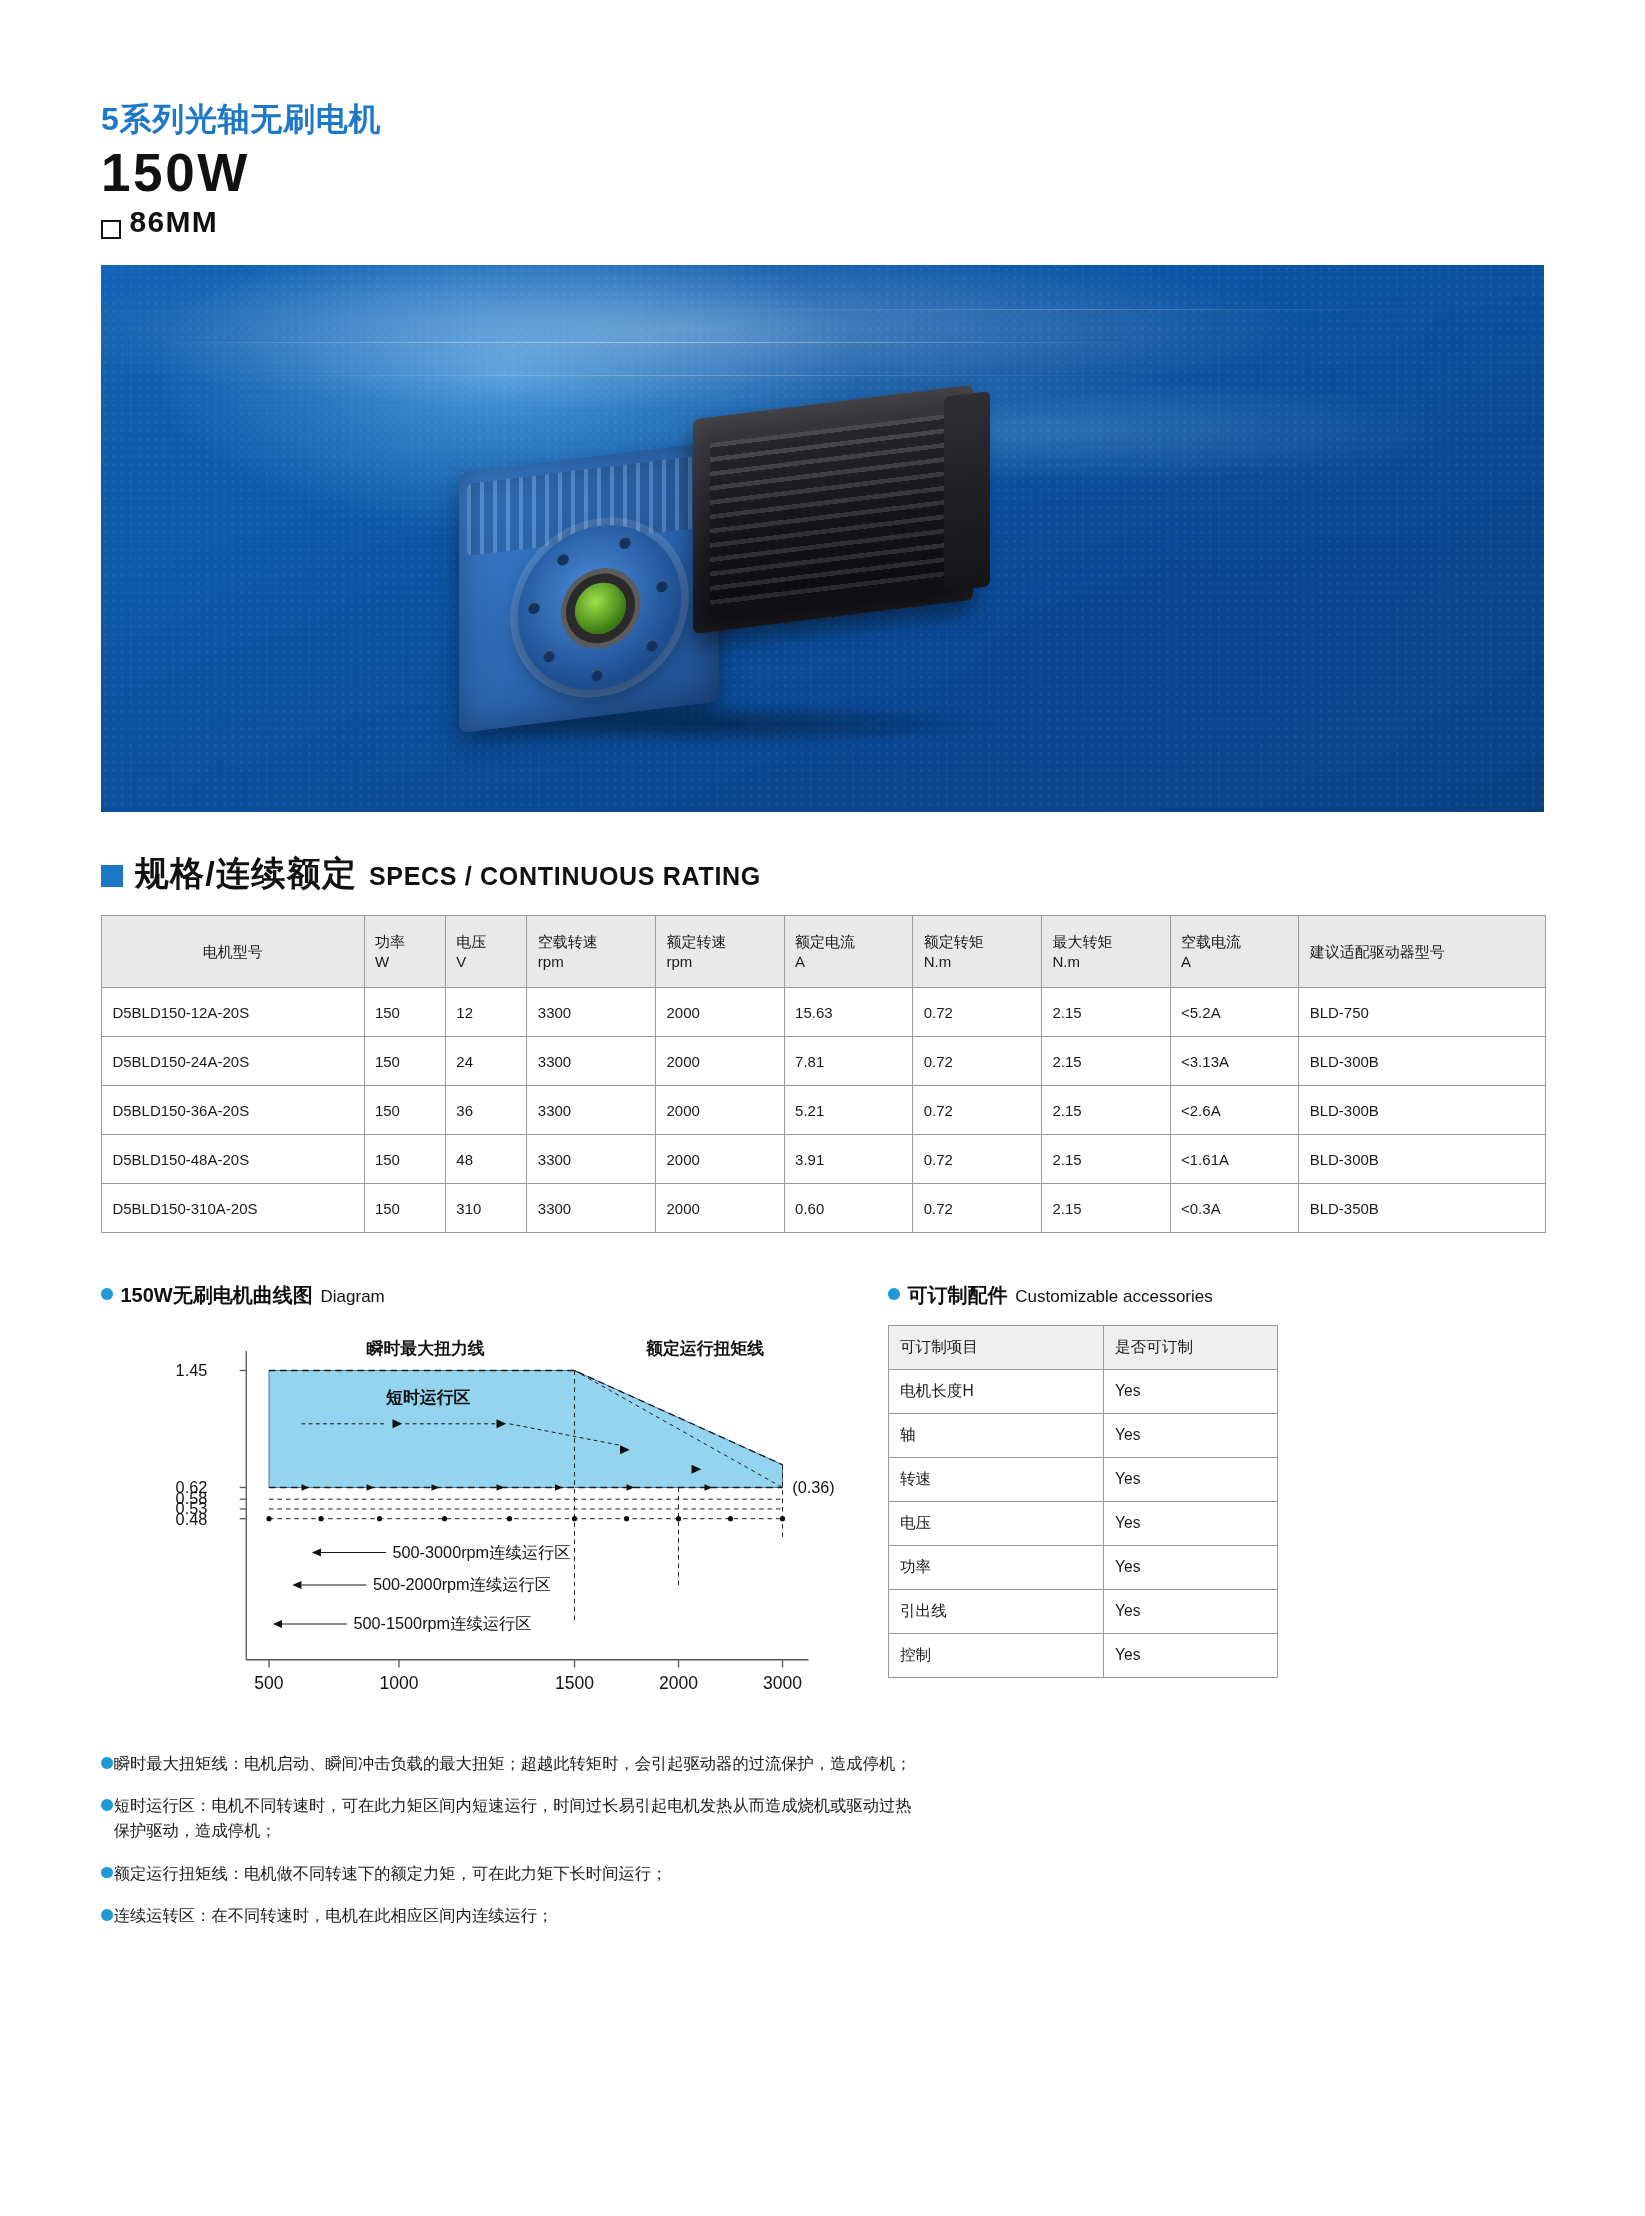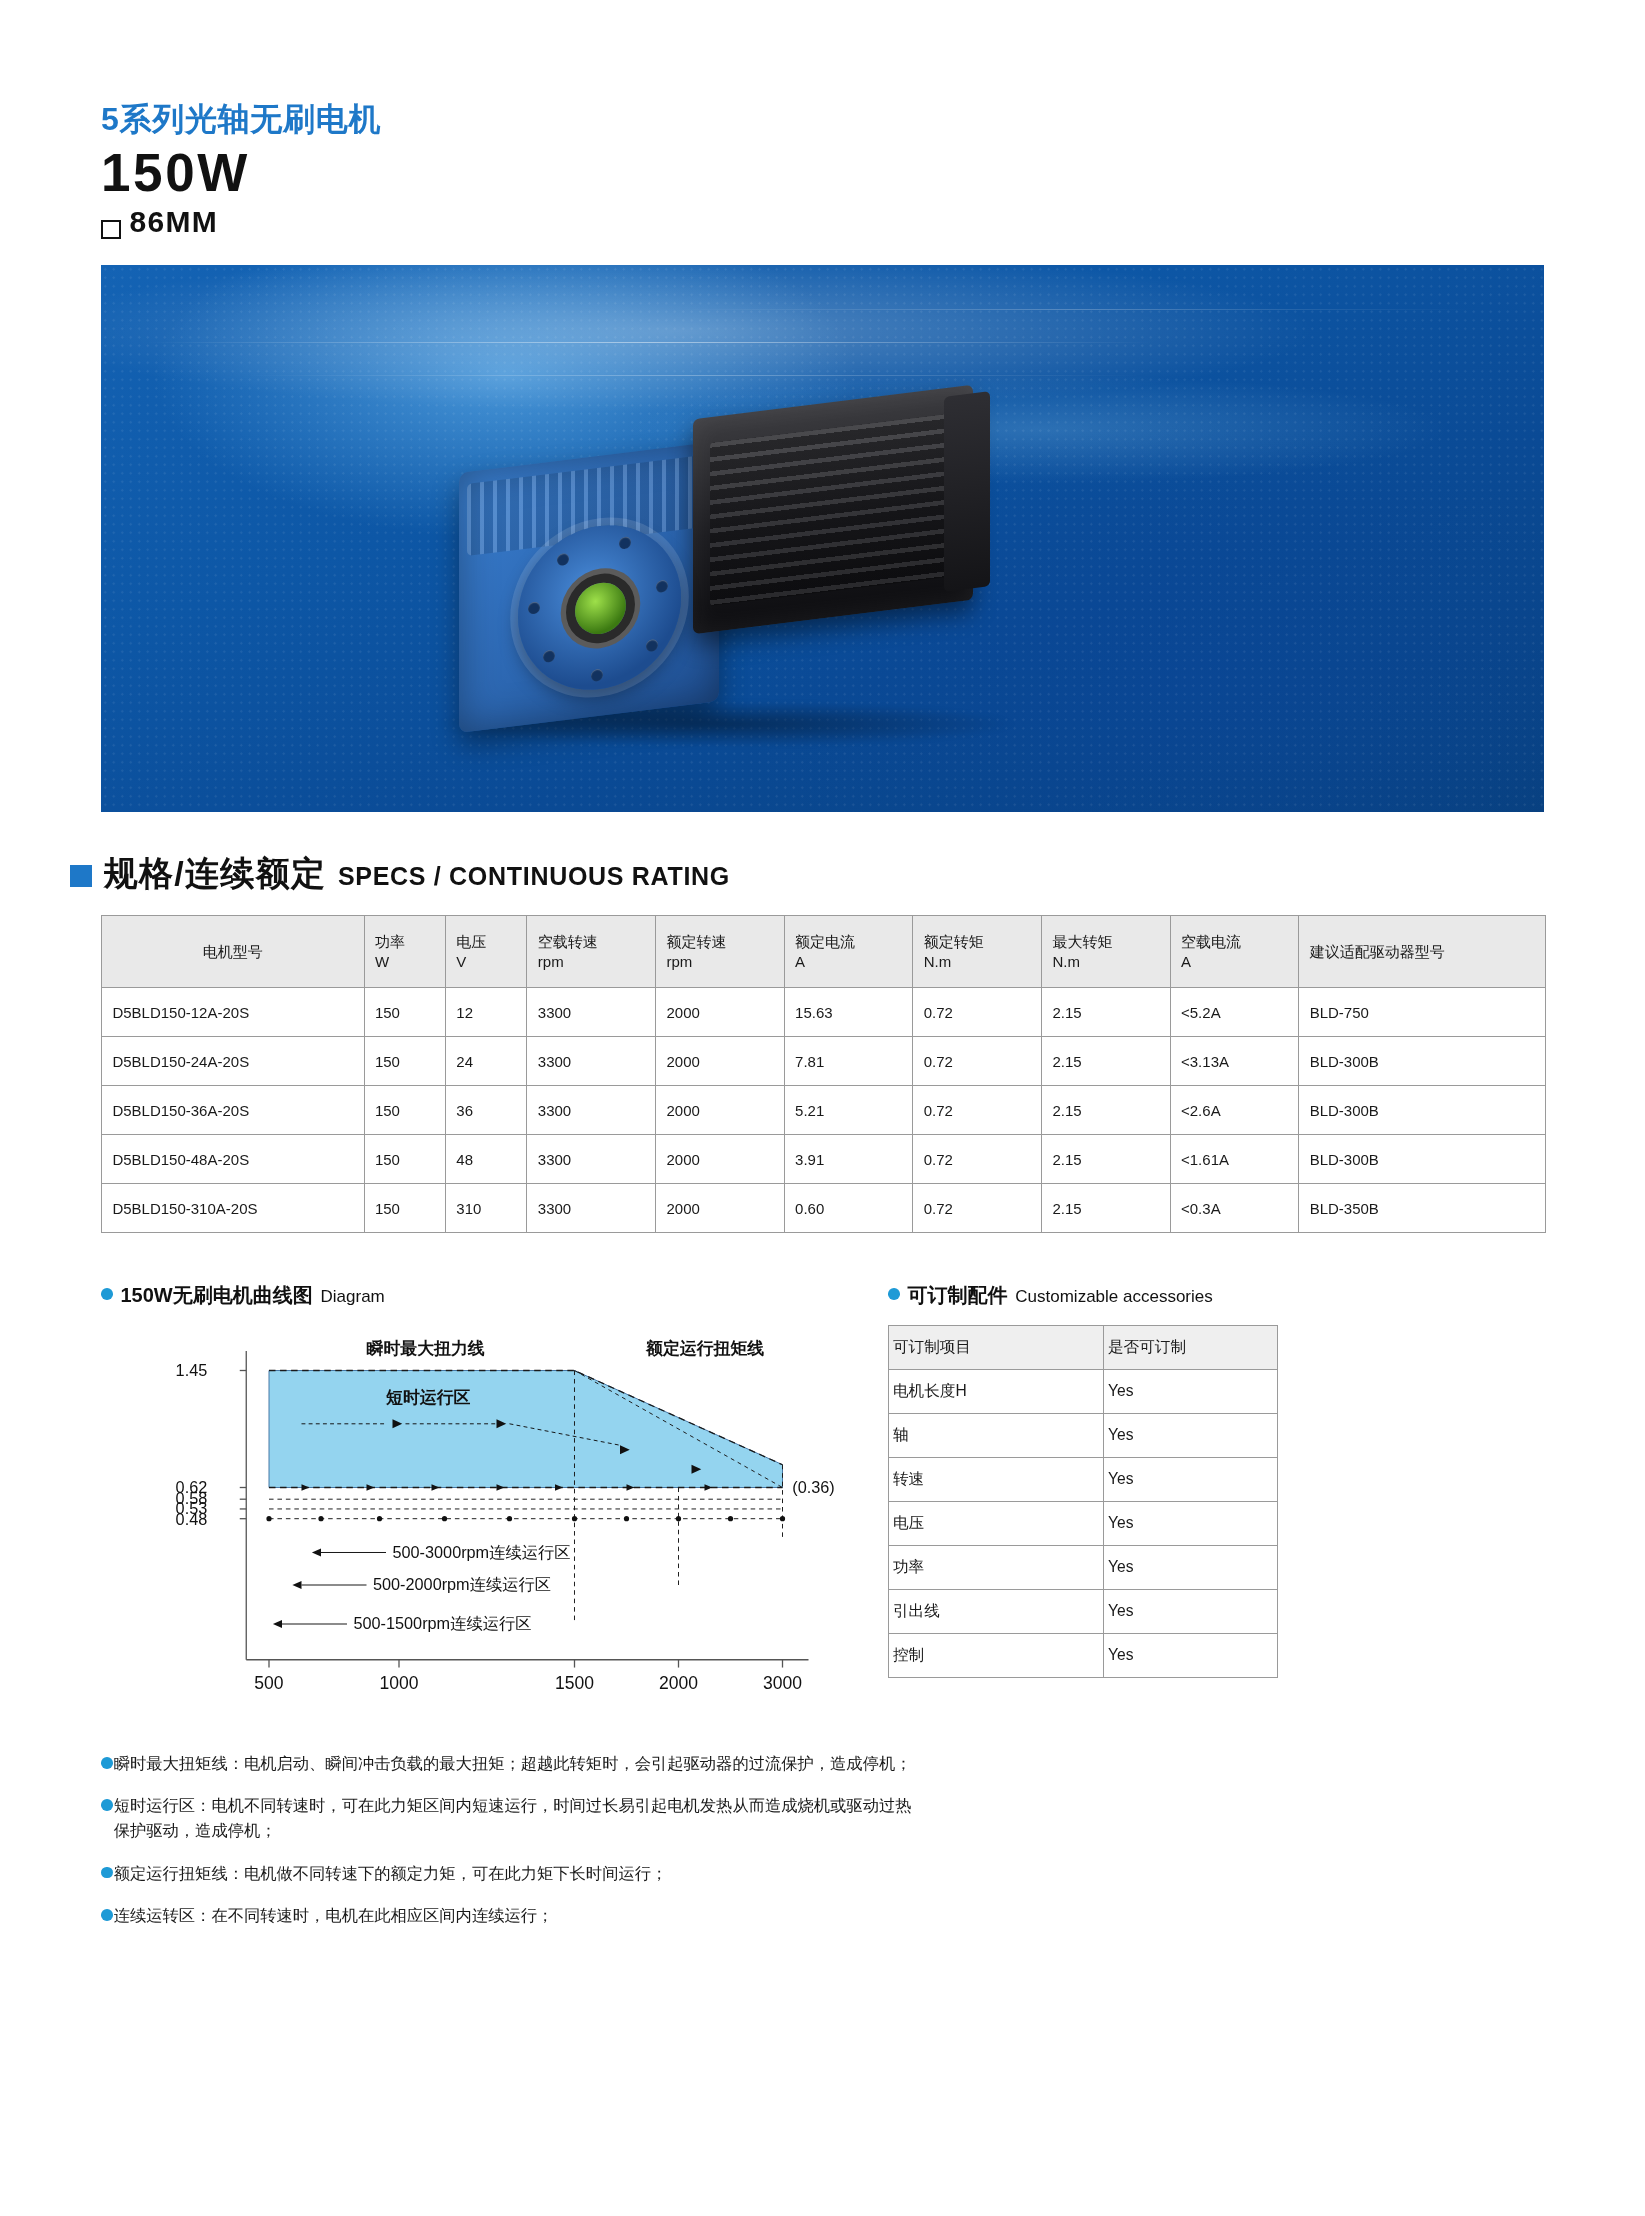--- a/index.html
+++ b/index.html
@@ -124,21 +124,21 @@
   }
   .shadow-ell {
     position:absolute; left: 78px; top: 338px; width: 586px; height: 46px;
     background: radial-gradient(ellipse at center, rgba(0,0,0,0.38), rgba(0,0,0,0) 70%);
     filter: blur(2.6px);
   }
 
   
   .section-head {
     display:flex; align-items: baseline; gap: 11.7px;
-    margin: 39px 0 18px 70px;
+    margin: 39px 0 18px 101px;
   }
   .blue-square {
     width: 22px; height: 22px; background: #1e78c8; display:inline-block;
     position: relative; top: 1.3px;
   }
   .section-cn { font-size: 34px; font-weight: bold; letter-spacing: 1.3px; color:#111; }
   .section-en { font-size: 25px; font-weight: bold; letter-spacing: 0.7px; color:#111; }
 
   
   table.spec {
@@ -182,21 +182,21 @@
   .chart-svg { position:absolute; left:0; top:0; }
 
   
   table.acc {
     border-collapse: collapse;
     width: 390px;
     font-size: 15.6px;
   }
   table.acc th, table.acc td {
     border: 0.7px solid #9a9a9a;
-    padding: 9px 4px;
+    padding: 9px 11px;
     text-align: left;
     height: 44px;
     font-weight: normal;
   }
   table.acc thead th { background:#efefef; }
   table.acc td.col1 { width: 215px; }
 
   
   .notes { margin: 36px 0 0 101px; width: 813px; }
   .note { display:flex; gap: 1px; margin-bottom: 17px; }

